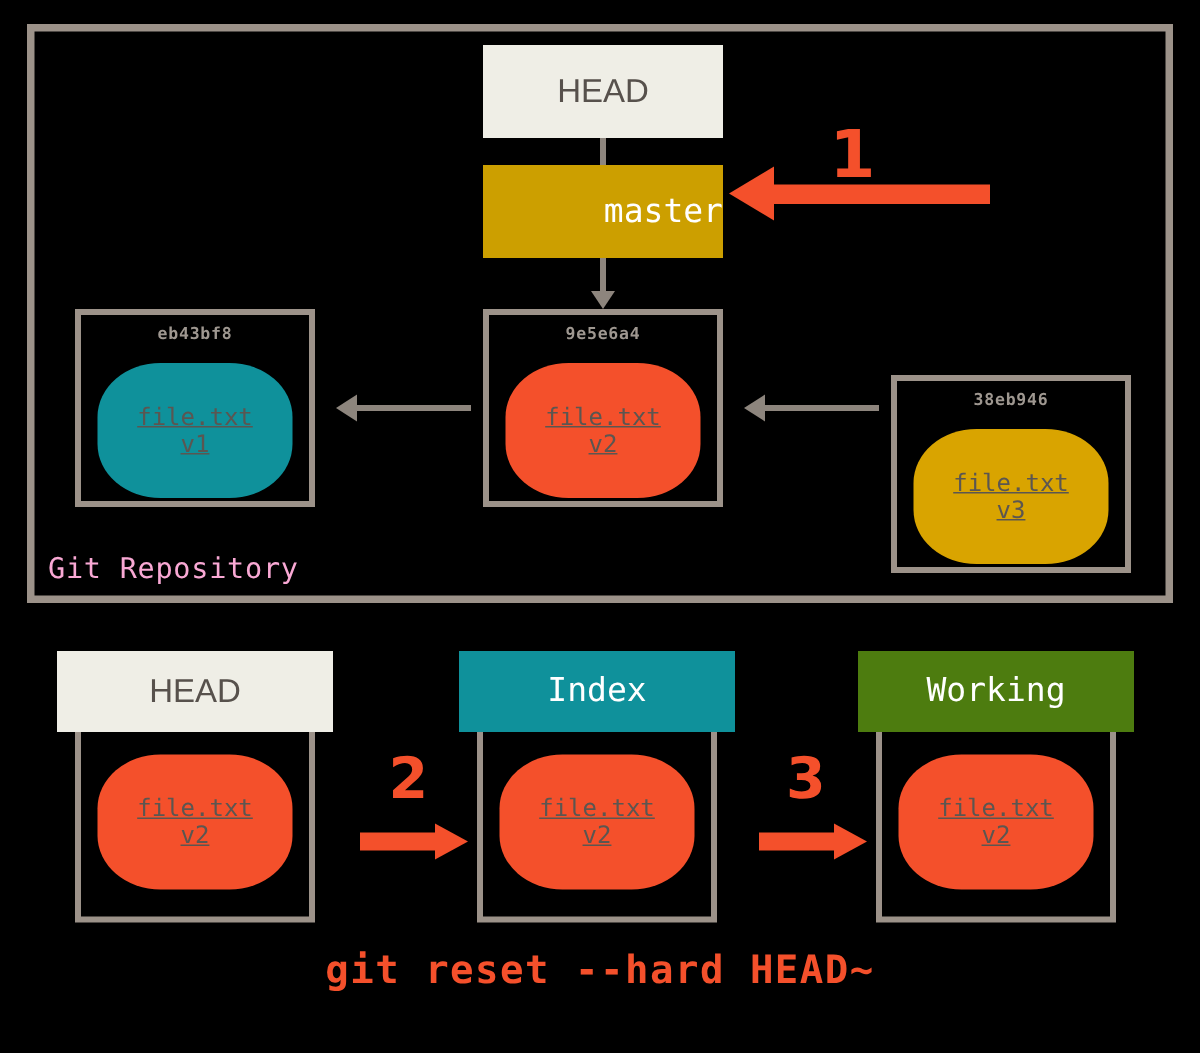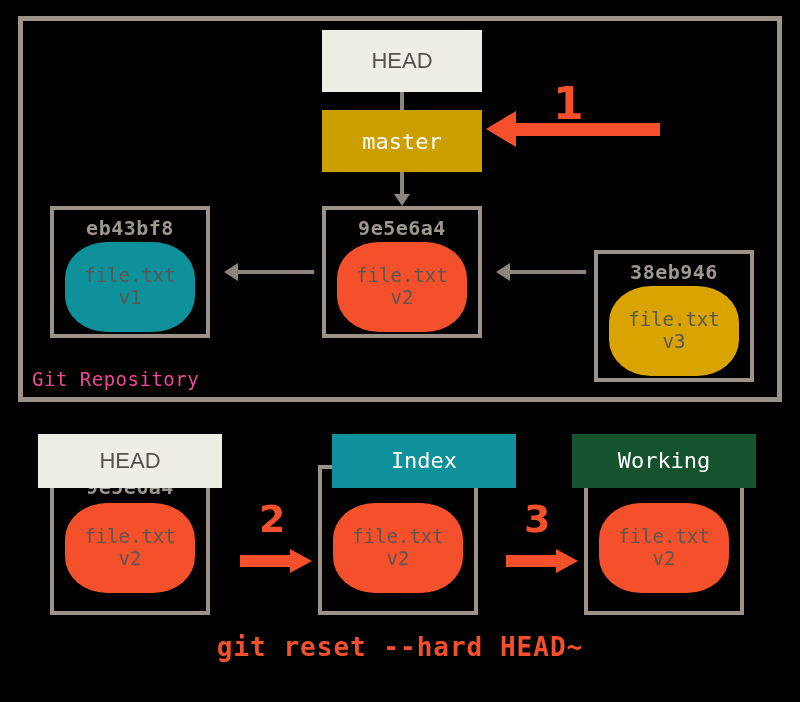--- a/index.html
+++ b/index.html
@@ -25,21 +25,21 @@
     height: 386px;
     border: 5px solid #9c9289;
     box-sizing: border-box;
   }
   .repo-label {
     position: absolute;
     left: 32px;
     top: 368px;
     font-family: "DejaVu Sans Mono", "Liberation Mono", monospace;
     font-size: 19px;
-    color: #ec4899;
+    color: #f9a8d4;
     letter-spacing: 0.5px;
     white-space: nowrap;
   }
 
   
   .ref-box {
     position: absolute;
     display: flex;
     align-items: center;
     justify-content: center;
@@ -58,20 +58,21 @@
   }
   .ref-master {
     left: 322px;
     top: 110px;
     width: 160px;
     height: 62px;
     background: #cc9f00;
     color: #ffffff;
     font-family: "DejaVu Sans Mono", "Liberation Mono", monospace;
     font-size: 22px;
+    justify-content: flex-end;
   }
 
   
   .gline {
     position: absolute;
     background: #8d857d;
   }
   .garrow-down {
     position: absolute;
     width: 0; height: 0;
@@ -96,41 +97,42 @@
     box-sizing: border-box;
     background: transparent;
   }
   .commit-hash {
     position: absolute;
     left: 0;
     top: 6px;
     width: 100%;
     text-align: center;
     font-family: "DejaVu Sans Mono", "Liberation Mono", monospace;
-    font-size: 20px;
+    font-size: 11px;
     font-weight: bold;
     color: #9e9790;
     letter-spacing: 0.5px;
   }
   .blob {
     position: absolute;
     left: 50%;
     transform: translateX(-50%);
     top: 32px;
     width: 130px;
     height: 90px;
     border-radius: 42px / 36px;
     display: flex;
     flex-direction: column;
     align-items: center;
     justify-content: center;
     font-family: "DejaVu Sans Mono", "Liberation Mono", monospace;
-    font-size: 19px;
+    font-size: 16px;
     color: #5b5651;
     line-height: 1.15;
+    text-decoration: underline;
   }
   .blob-teal { background: #0f919b; }
   .blob-red  { background: #f4502b; }
   .blob-gold { background: #d9a400; }
 
   
   .red-arrow-shaft {
     position: absolute;
     background: #f4502b;
   }
@@ -173,24 +175,23 @@
     background: #efeee6;
     color: #57514c;
     font-family: "Liberation Sans", sans-serif;
     font-size: 22px;
   }
   .stage-header-index {
     background: #0f919b;
     color: #ffffff;
     font-family: "DejaVu Sans Mono", "Liberation Mono", monospace;
     font-size: 22px;
-    margin-left: 26px;
   }
   .stage-header-wd {
-    background: #14532d;
+    background: #4d7c0f;
     color: #ffffff;
     font-family: "DejaVu Sans Mono", "Liberation Mono", monospace;
     font-size: 22px;
     align-items: center;
   }
   .stage-body {
     position: absolute;
     border: 4px solid #9c9289;
     box-sizing: border-box;
     background: transparent;

